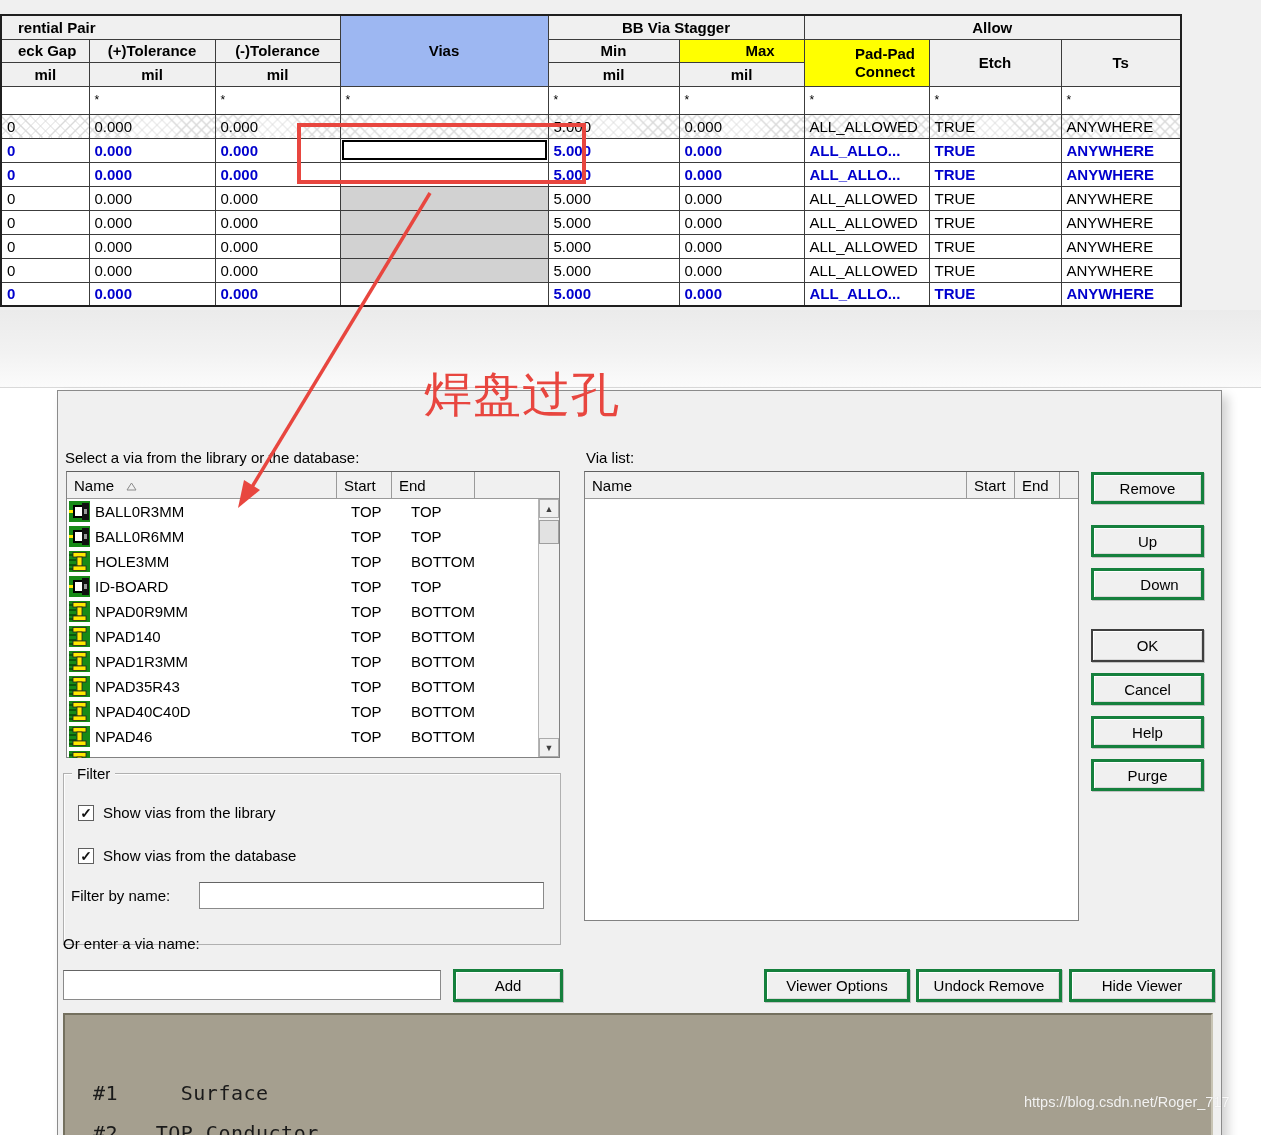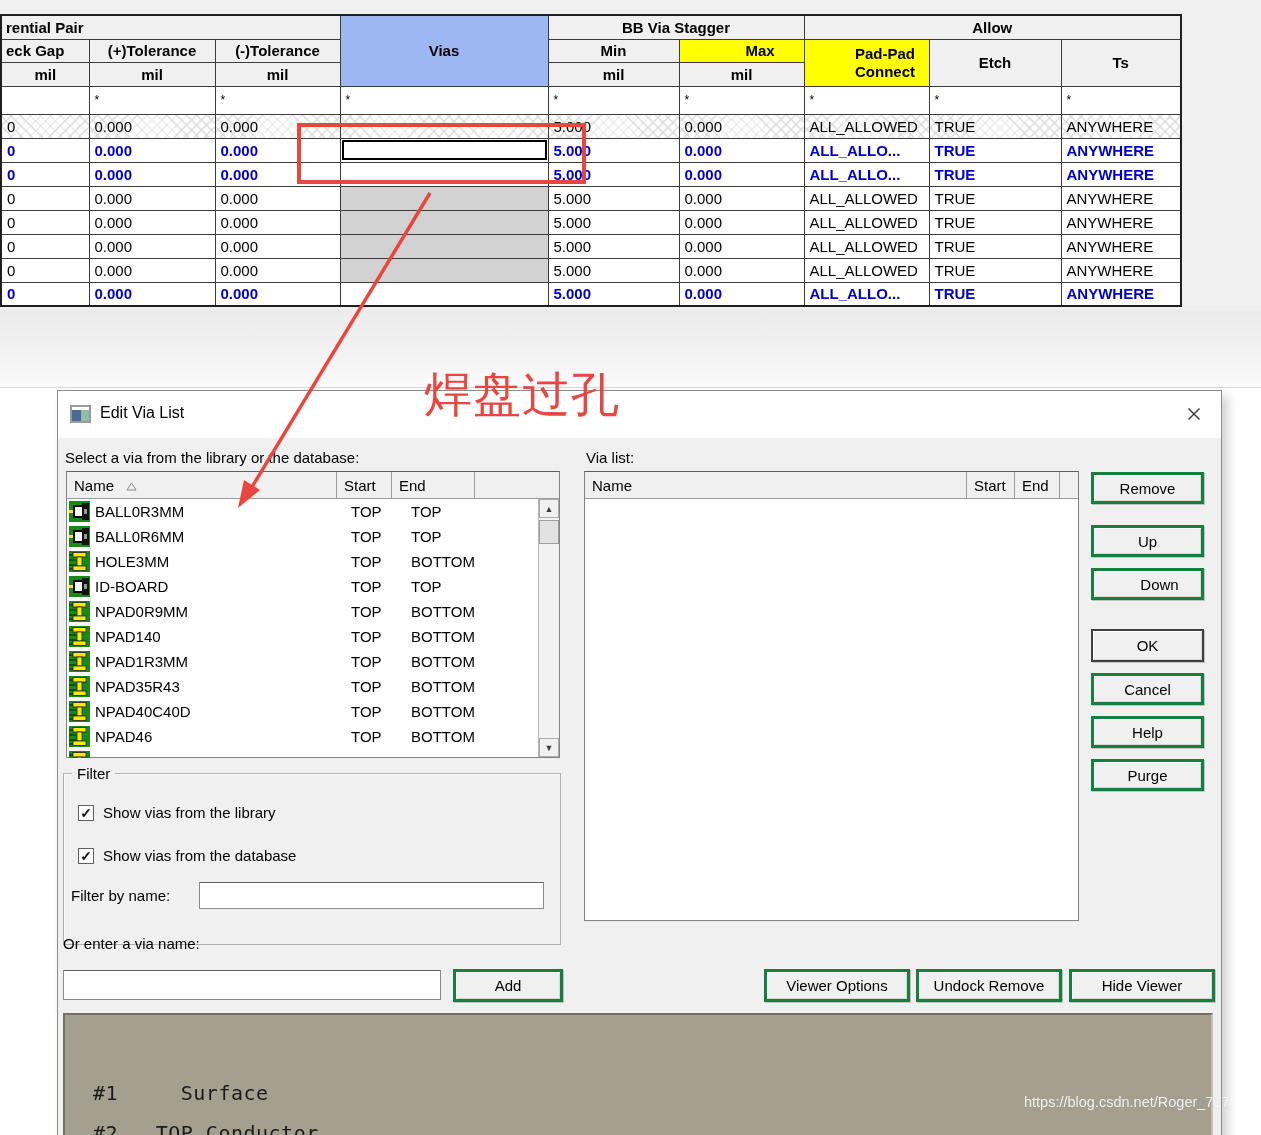--- a/index.html
+++ b/index.html
@@ -15,21 +15,21 @@
   
   .ctable { position:absolute; left:0; top:14px; border-collapse:collapse; table-layout:fixed;
     font-size:15px; background:#fff; border:2px solid #1f1f1f; }
   .ctable th, .ctable td { border:1px solid #3c3c3c; overflow:hidden; white-space:nowrap; }
   .ctable th { background:#f0f0f0; font-weight:bold; text-align:center; }
   .h-group th { height:24px; }
   .h-sub th { height:23px; }
   .h-unit th { height:24px; }
   .hdr-blue { background:#9db7f2 !important; }
   .hdr-yellow { background:#ffff00 !important;padding-left:37px; }
-  .cut-left { text-align:left !important; padding-left:4px; }
+  .cut-left { text-align:left !important; padding-left:16px; }
   .wrap2 { white-space:normal !important; line-height:1.15; }
   .row-filter td { height:28px; background:#fff; font-size:12px; vertical-align:middle; padding-left:5px; }
   .row-data td { height:24px; padding-left:5px; background:#fff; }
   .row-hatched td { background-color:#fff;
      background-image:repeating-linear-gradient(45deg,#dadada 0 1px,transparent 1px 7px),
                       repeating-linear-gradient(-45deg,#dadada 0 1px,transparent 1px 7px); }
   .row-blue td { color:#0000cd; font-weight:bold; }
   td.vias-gray { background:#d2d2d2 !important; background-image:none !important; }
   td.vias-edit { padding:0 !important; }
   .edit-box { height:20px; margin:1px; border:2px solid #000; background:#fff; }
@@ -245,37 +245,20 @@
 
   <svg class="anno-svg" width="1261" height="1135">
     <rect x="299" y="125" width="285" height="57" fill="none" stroke="#e8463f" stroke-width="4"></rect>
     <line x1="430" y1="193" x2="252" y2="487" stroke="#e8463f" stroke-width="3.5"></line>
     <polygon points="238,508 260,490 244,480" fill="#e8463f"></polygon>
   </svg>
   <div class="callout-cn">焊盘过孔</div>
 
   <div class="dialog">
 
-    <div class="titlebar">
-      <span class="title-icon">
-        <svg width="21" height="18" viewBox="0 0 21 18">
-          <rect x="0" y="0" width="21" height="18" fill="#9a9a9a"></rect>
-          <rect x="2" y="2" width="17" height="14" fill="#ffffff"></rect>
-          <rect x="2" y="5" width="9" height="11" fill="#48699a"></rect>
-          <rect x="11" y="5" width="8" height="11" fill="#8fbfa8"></rect>
-        </svg>
-      </span>
-      <span class="title-text">Edit Via List</span>
-      <span class="close-x">
-        <svg width="16" height="16" viewBox="0 0 16 16">
-          <line x1="2.5" y1="2.5" x2="13.5" y2="13.5" stroke="#3c3c3c" stroke-width="1.4"></line>
-          <line x1="13.5" y1="2.5" x2="2.5" y2="13.5" stroke="#3c3c3c" stroke-width="1.4"></line>
-        </svg>
-      </span>
-    </div>
 
     <div class="dlg-label" style="left:7px; top:58px;">Select a via from the library or the database:</div>
     <div class="dlg-label" style="left:528px; top:58px;">Via list:</div>
 
     <div class="listbox" style="left:8px; top:80px; width:494px; height:287px;">
       <div class="lb-header">
         <div class="hc" style="width:270px;">
           <span>Name</span>
           <span class="sort-glyph">
             <svg width="11" height="9" viewBox="0 0 11 9">

